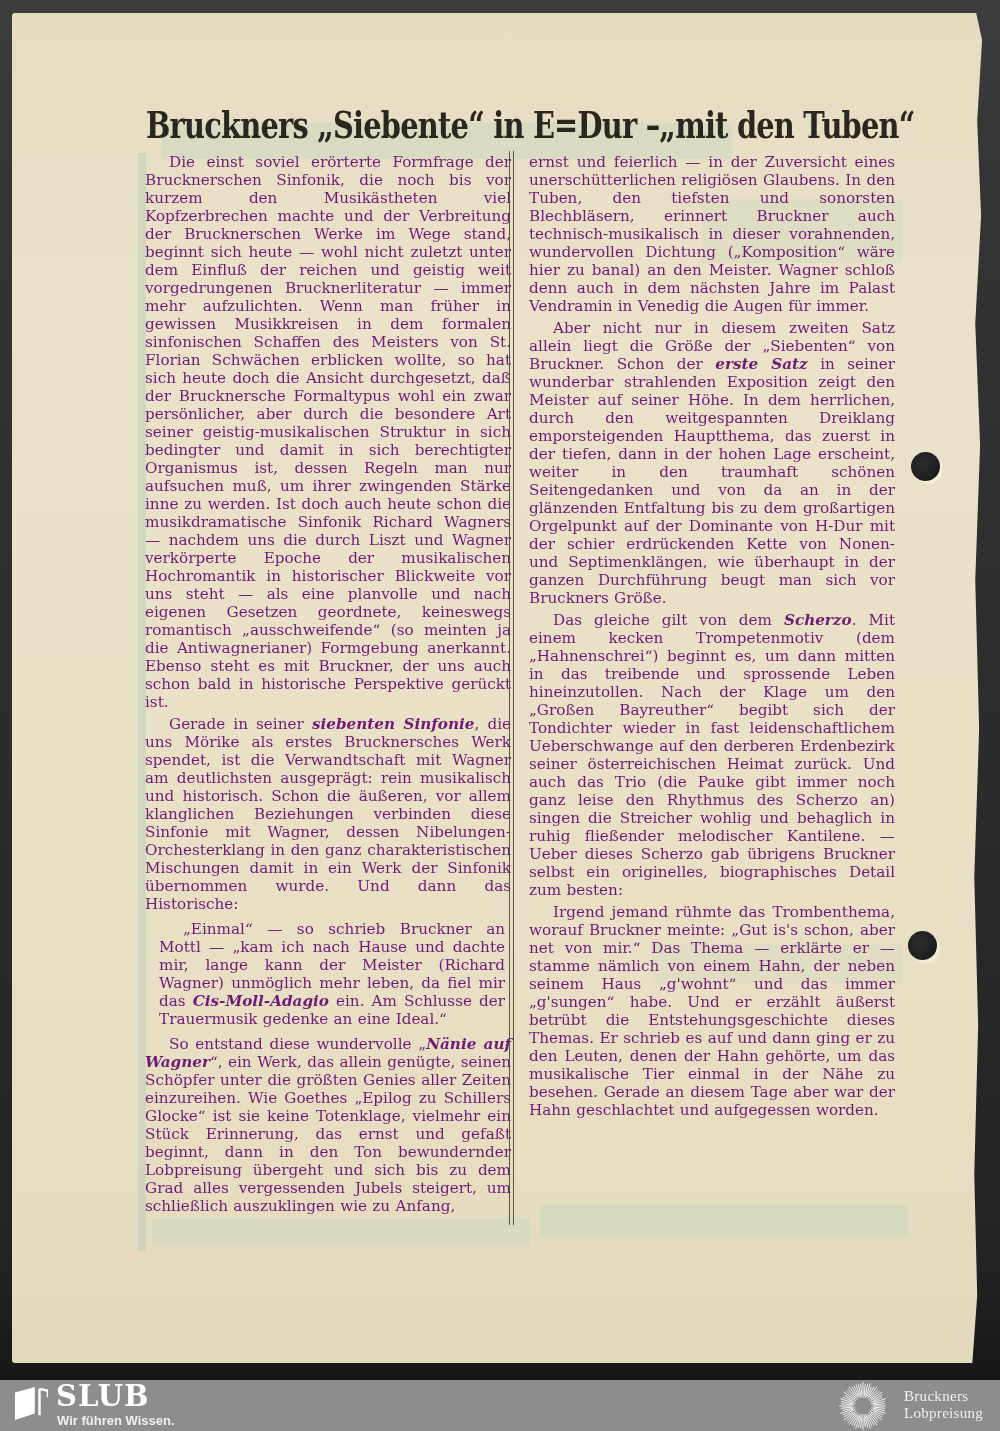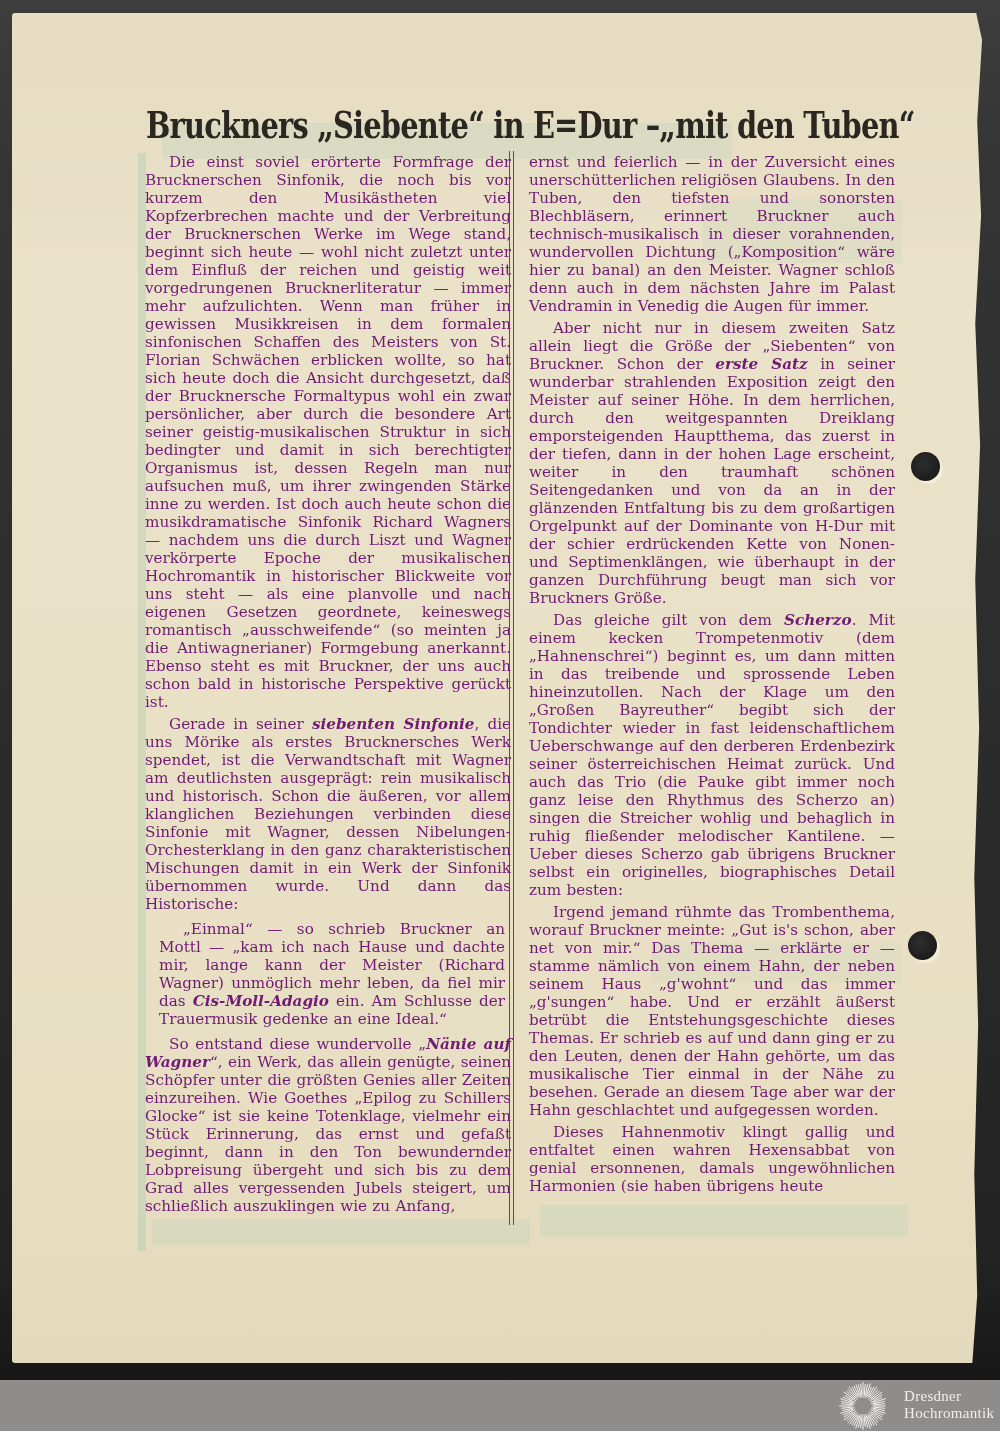--- a/index.html
+++ b/index.html
@@ -98,27 +98,34 @@
     <p class="para"><span>Gerade in seiner </span><em>siebenten Sinfonie</em><span>, die uns Mörike als erstes Brucknersches Werk spendet, ist die Verwandtschaft mit Wagner am deutlichsten ausgeprägt: rein musikalisch und historisch. Schon die äußeren, vor allem klanglichen Beziehungen verbinden diese Sinfonie mit Wagner, dessen Nibelungen-Orchesterklang in den ganz charakteristischen Mischungen damit in ein Werk der Sinfonik übernommen wurde. Und dann das Historische:</span></p>
     <p class="para quote"><span>„Einmal“ — so schrieb Bruckner an Mottl — „kam ich nach Hause und dachte mir, lange kann der Meister (Richard Wagner) unmöglich mehr leben, da fiel mir das </span><em>Cis-Moll-Adagio</em><span> ein. Am Schlusse der Trauermusik gedenke an eine Ideal.“</span></p>
     <p class="para"><span>So entstand diese wundervolle „</span><em>Nänie auf Wagner</em><span>“, ein Werk, das allein genügte, seinen Schöpfer unter die größten Genies aller Zeiten einzureihen. Wie Goethes „Epilog zu Schillers Glocke“ ist sie keine Totenklage, vielmehr ein Stück Erinnerung, das ernst und gefaßt beginnt, dann in den Ton bewundernder Lobpreisung übergeht und sich bis zu dem Grad alles vergessenden Jubels steigert, um schließlich auszuklingen wie zu Anfang,</span></p>
   </div>
 <div class="divider"></div>
 <div class="col col-right" lang="de">
     <p class="para noindent"><span>ernst und feierlich — in der Zuversicht eines unerschütterlichen religiösen Glaubens. In den Tuben, den tiefsten und sonorsten Blechbläsern, erinnert Bruckner auch technisch-musikalisch in dieser vorahnenden, wundervollen Dichtung („Komposition“ wäre hier zu banal) an den Meister. Wagner schloß denn auch in dem nächsten Jahre im Palast Vendramin in Venedig die Augen für immer.</span></p>
     <p class="para"><span>Aber nicht nur in diesem zweiten Satz allein liegt die Größe der „Siebenten“ von Bruckner. Schon der </span><em>erste Satz</em><span> in seiner wunderbar strahlenden Exposition zeigt den Meister auf seiner Höhe. In dem herrlichen, durch den weitgespannten Dreiklang emporsteigenden Hauptthema, das zuerst in der tiefen, dann in der hohen Lage erscheint, weiter in den traumhaft schönen Seitengedanken und von da an in der glänzenden Entfaltung bis zu dem großartigen Orgelpunkt auf der Dominante von H-Dur mit der schier erdrückenden Kette von Nonen- und Septimenklängen, wie überhaupt in der ganzen Durchführung beugt man sich vor Bruckners Größe.</span></p>
     <p class="para"><span>Das gleiche gilt von dem </span><em>Scherzo</em><span>. Mit einem kecken Trompetenmotiv (dem „Hahnenschrei“) beginnt es, um dann mitten in das treibende und sprossende Leben hineinzutollen. Nach der Klage um den „Großen Bayreuther“ begibt sich der Tondichter wieder in fast leidenschaftlichem Ueberschwange auf den derberen Erdenbezirk seiner österreichischen Heimat zurück. Und auch das Trio (die Pauke gibt immer noch ganz leise den Rhythmus des Scherzo an) singen die Streicher wohlig und behaglich in ruhig fließender melodischer Kantilene. — Ueber dieses Scherzo gab übrigens Bruckner selbst ein originelles, biographisches Detail zum besten:</span></p>
     <p class="para"><span>Irgend jemand rühmte das Trombenthema, worauf Bruckner meinte: „Gut is's schon, aber net von mir.“ Das Thema — erklärte er — stamme nämlich von einem Hahn, der neben seinem Haus „g'wohnt“ und das immer „g'sungen“ habe. Und er erzählt äußerst betrübt die Entstehungsgeschichte dieses Themas. Er schrieb es auf und dann ging er zu den Leuten, denen der Hahn gehörte, um das musikalische Tier einmal in der Nähe zu besehen. Gerade an diesem Tage aber war der Hahn geschlachtet und aufgegessen worden.</span></p>
-    <p class="para"><span>Dieses Hahnenmotiv klingt gallig und entfaltet einen wahren Hexensabbat von genial ersonnenen, damals ungewöhnlichen Harmonien (sie haben übrigens heute</span></p>
   </div>
 
 <div class="hole hole-top"></div>
 <div class="hole hole-bottom"></div>
 
 <div class="footer">
+  <div class="slub">
+    <svg class="slub-book" width="34" height="36" viewBox="0 0 36 38">
+      <polygon points="1,8 22,2 22,30 1,37" fill="#ffffff"></polygon>
+      <path d="M27 4 L27 32 M27 4 L36 6 L36 13" fill="none" stroke="#ffffff" stroke-width="2.6"></path>
+    </svg>
+    <div class="slub-name">SLUB</div>
+    <div class="slub-tagline">Wir führen Wissen.</div>
+  </div>
   <div class="partner">
     <svg class="starburst" width="50" height="50" viewBox="0 0 48 48">
       <g id="starburst-rays" stroke="#f3f3f2" stroke-width="0.95" stroke-linecap="round">
           <line x1="33.50" y1="24.00" x2="45.30" y2="24.00"></line>
           <line x1="34.64" y1="25.12" x2="44.79" y2="26.18"></line>
           <line x1="32.31" y1="25.77" x2="44.44" y2="28.35"></line>
           <line x1="34.18" y1="27.31" x2="45.40" y2="30.95"></line>
           <line x1="31.77" y1="27.46" x2="43.09" y2="32.50"></line>
           <line x1="34.13" y1="29.85" x2="42.10" y2="34.45"></line>
           <line x1="30.88" y1="29.00" x2="42.20" y2="37.23"></line>
@@ -171,17 +178,17 @@
           <line x1="31.95" y1="16.84" x2="39.53" y2="10.02"></line>
           <line x1="30.88" y1="19.00" x2="42.20" y2="10.77"></line>
           <line x1="34.13" y1="18.15" x2="42.10" y2="13.55"></line>
           <line x1="31.77" y1="20.54" x2="42.00" y2="15.99"></line>
           <line x1="34.18" y1="20.69" x2="45.40" y2="17.05"></line>
           <line x1="32.31" y1="22.23" x2="44.44" y2="19.65"></line>
           <line x1="34.64" y1="22.88" x2="44.79" y2="21.82"></line>
         </g>
     </svg>
     <div class="partner-text">
-      <div>Dresdner</div>
-      <div>Hochromantik</div>
+      <div>Bruckners</div>
+      <div>Lobpreisung</div>
     </div>
   </div>
 </div>
 
 </body></html>

